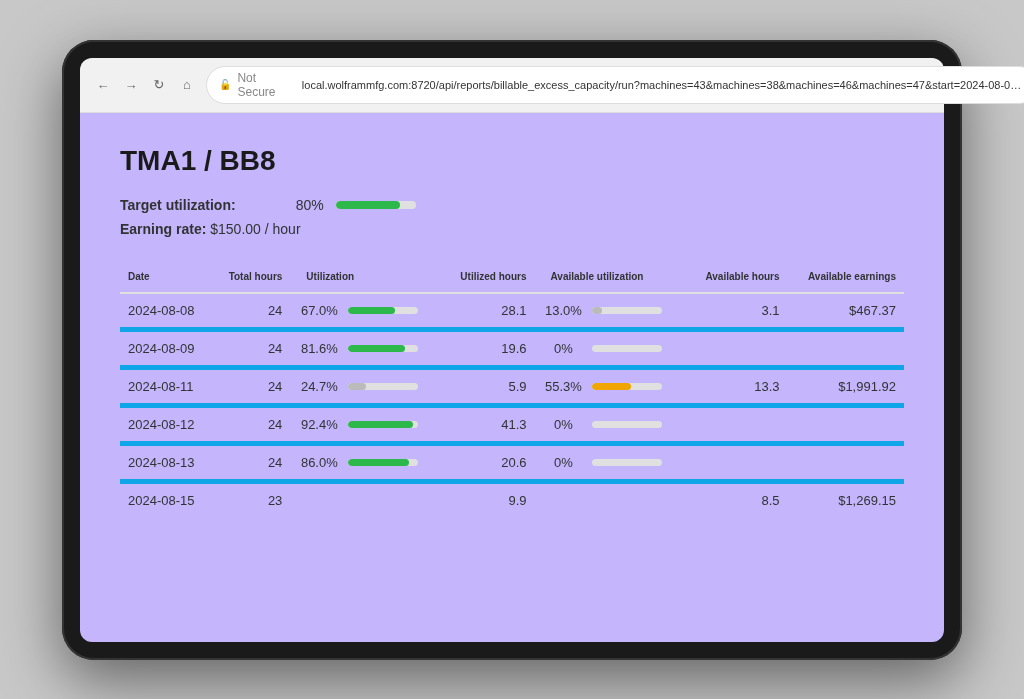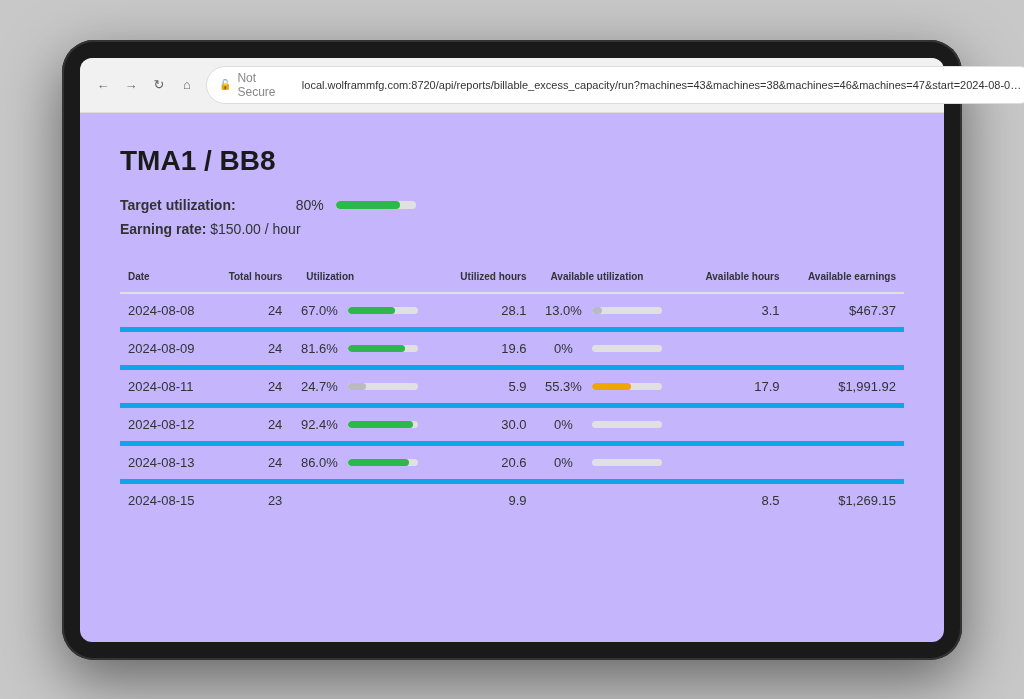--- a/index.html
+++ b/index.html
@@ -332,35 +332,35 @@
     </td>
     <td class="right">5.9</td>
     <td>
       <div class="util-cell">
         <span class="util-pct">55.3%</span>
         <div class="util-bar-container">
           <div class="util-bar-fill-orange" style="width:55.3%"></div>
         </div>
       </div>
     </td>
-    <td class="right">17.9</td>
+    <td class="right">13.3</td>
     <td class="right">$1,991.92</td>
   </tr>
           <tr>
     <td>2024-08-12</td>
     <td class="right">24</td>
     <td>
       <div class="util-cell">
         <span class="util-pct">92.4%</span>
         <div class="util-bar-container">
           <div class="util-bar-fill-green" style="width:92.4%"></div>
         </div>
       </div>
     </td>
-    <td class="right">30.0</td>
+    <td class="right">41.3</td>
     <td>
       <div class="util-cell">
         <span class="util-pct">0%</span>
         <div class="util-bar-container">
           <div class="util-bar-fill-gray" style="width:0%"></div>
         </div>
       </div>
     </td>
     <td class="right"></td>
     <td class="right"></td>

